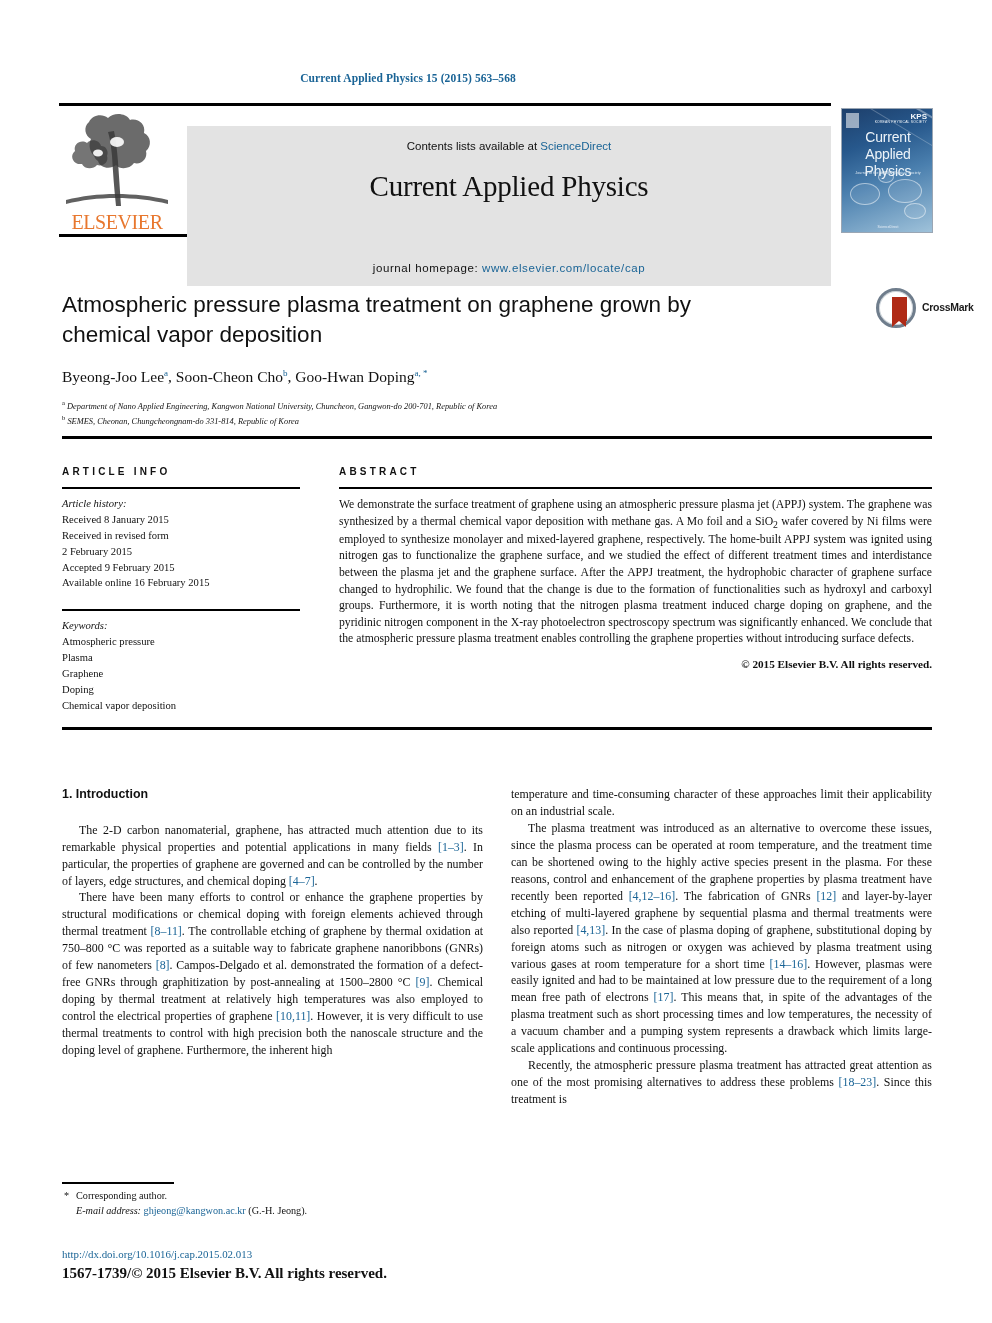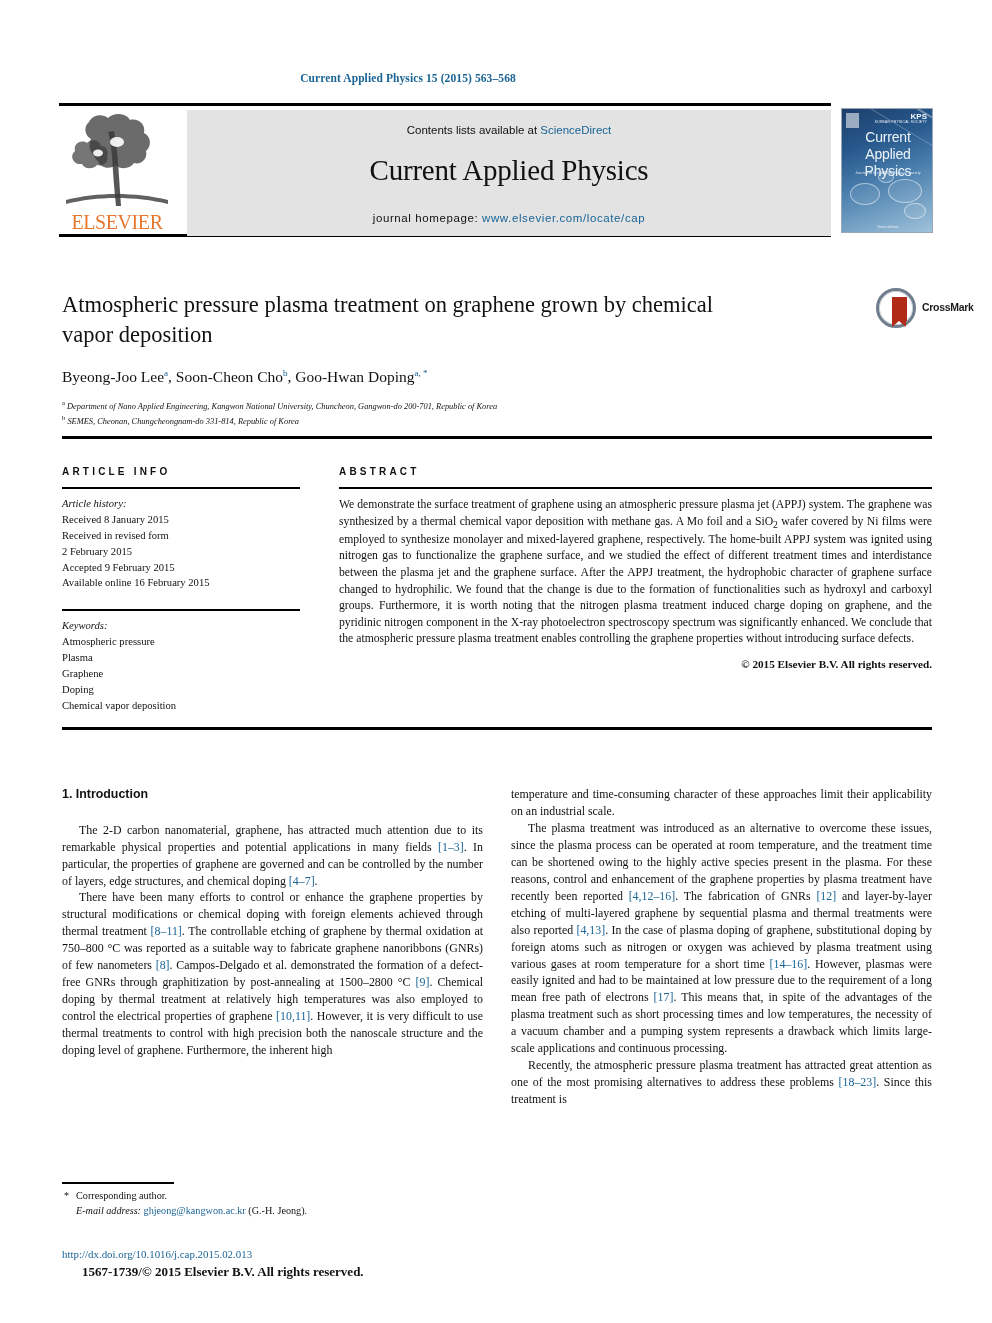--- a/index.html
+++ b/index.html
@@ -63,22 +63,22 @@
     bottom: 1px; left: 0; width: 116px;
     text-align: center;
     font-family: "Liberation Serif", serif;
     font-size: 20px;
     letter-spacing: -0.4px;
     color: #E8772E;
     line-height: 1;
   }
   .banner-grey {
     position: absolute;
-    top: 7px; left: 128px;
-    width: 644px; height: 126px;
+    top: 23px; left: 128px;
+    width: 644px; height: 160px;
     background: #e3e3e3;
   }
   .banner-contents {
     position: absolute;
     top: 14px; left: 0; width: 644px;
     text-align: center;
     font-family: "Liberation Sans", sans-serif;
     font-size: 11.5px;
     color: #111;
   }
@@ -177,21 +177,21 @@
     color: #e6eef6;
   }
 
   
   .title-block {
     position: absolute;
     top: 290px; left: 62px;
     width: 770px;
   }
   .article-title {
-    font-family: Liberation Serif, serif;
+    font-family: Liberation Sans, sans-serif;
     font-size: 22.5px;
     line-height: 1.33;
     color: #111;
     margin: 0;
     font-weight: normal;
     width: 705px;
   }
   .authors {
     margin-top: 18px;
     font-family: "Liberation Serif", serif;
@@ -378,21 +378,21 @@
     width: 500px;
     font-family: "Liberation Serif", serif;
     font-size: 10.9px;
     line-height: 1.5;
     color: #111;
   }
   .doi-block .doi {
     color: #1a6496;
     display: block;
   }
-  .doi-block .issn { display: block; font-weight: bold; font-size: 13px; margin-left: 20px; }
+  .doi-block .issn { display: block; font-weight: bold; font-size: 15px; }
 </style>
 </head>
 <body>
 
 <div class="running-head">Current Applied Physics 15 (2015) 563–568</div>
 
 <div class="banner">
   <div class="banner-rule-top"></div>
   <div class="banner-rule-bottom"></div>
 

